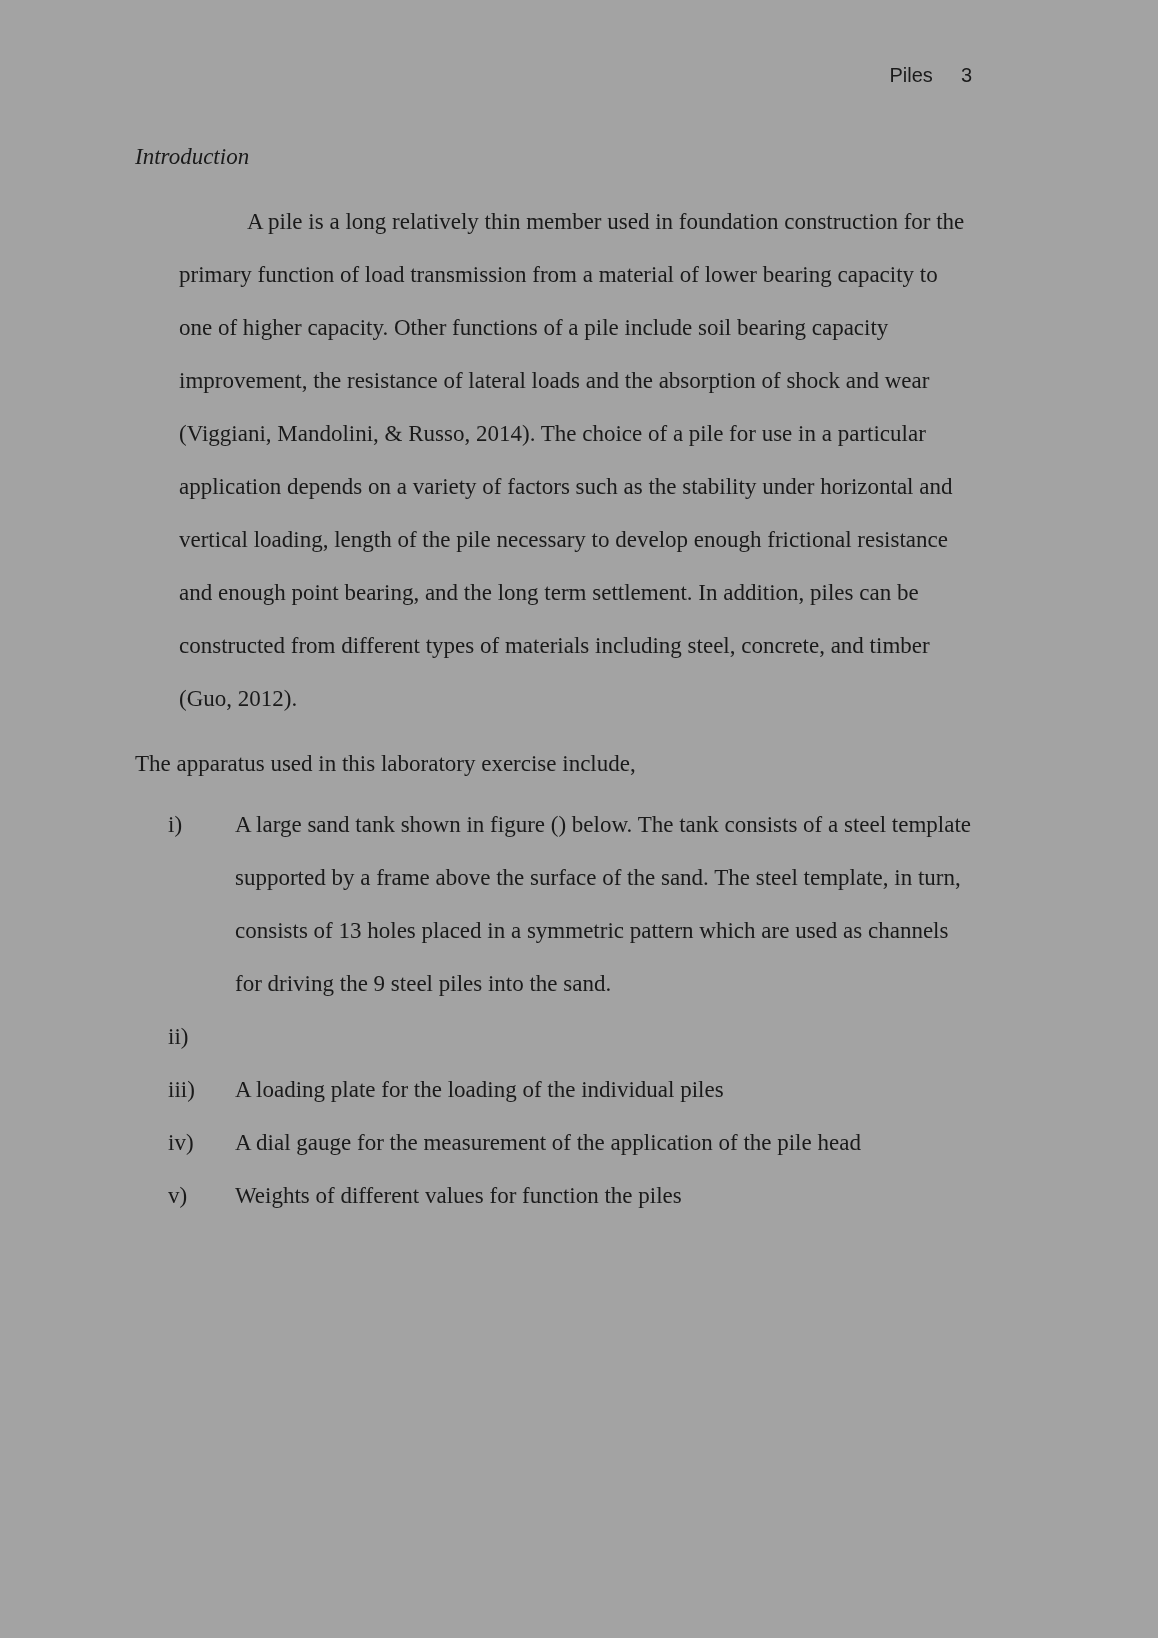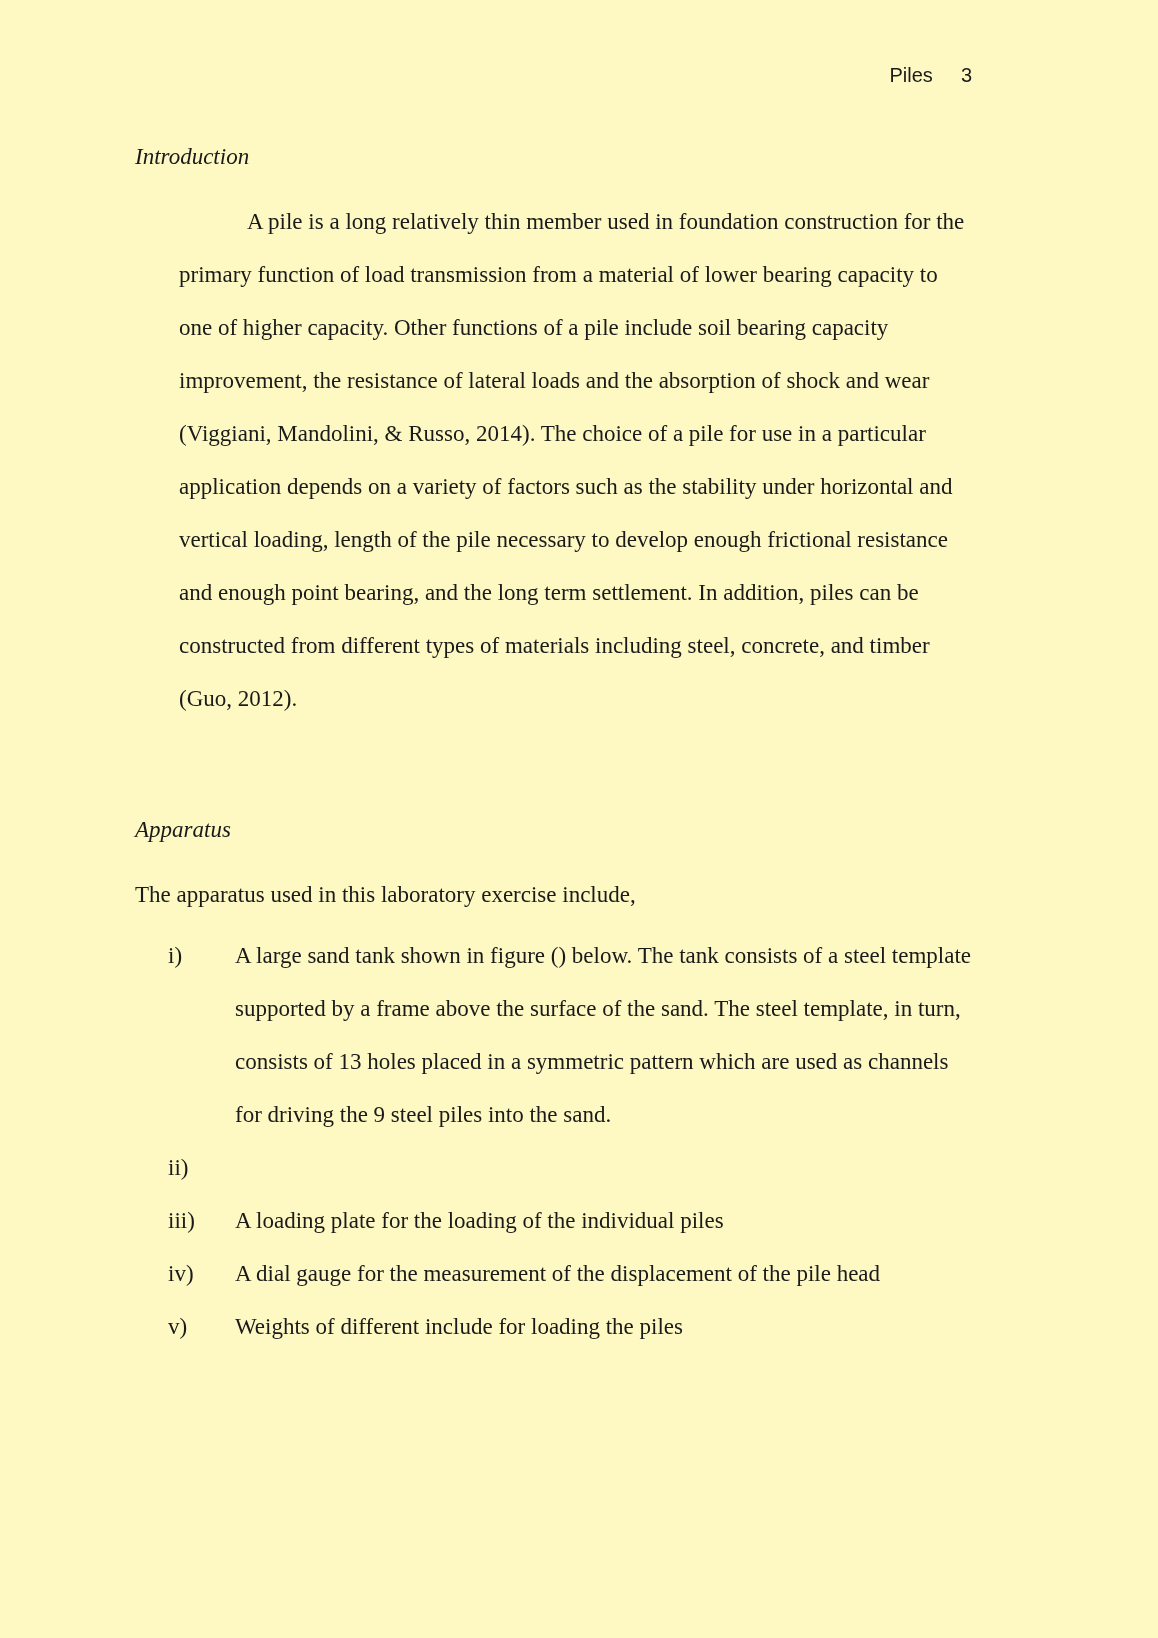--- a/index.html
+++ b/index.html
@@ -5,21 +5,21 @@
   html, body {
     margin: 0;
     padding: 0;
     background: #ffffff;
   }
   .page {
     position: relative;
     width: 1158px;
     height: 1638px;
     margin: 0 auto;
-    background: #fef9c3;
+    background: #a3a3a3;
     box-sizing: border-box;
     padding: 60px 186px 60px 135px;
     font-family: "Liberation Serif", serif;
     font-size: 23px;
     color: #1a1a1a;
     overflow: hidden;
   }
   .page-header {
     font-family: "Liberation Sans", sans-serif;
     font-size: 20px;
@@ -71,21 +71,20 @@
 <div class="page">
 
   <div class="page-header">
     <span class="running-head">Piles</span><span>3</span>
   </div>
 
   <div class="section-heading">Introduction</div>
 
   <div class="body-paragraph">A pile is a long relatively thin member used in foundation construction for the primary function of load transmission from a material of lower bearing capacity to one of higher capacity. Other functions of a pile include soil bearing capacity improvement, the resistance of lateral loads and the absorption of shock and wear (Viggiani, Mandolini, &amp; Russo, 2014). The choice of a pile for use in a particular application depends on a variety of factors such as the stability under horizontal and vertical loading, length of the pile necessary to develop enough frictional resistance and enough point bearing, and the long term settlement. In addition, piles can be constructed from different types of materials including steel, concrete, and timber (Guo, 2012).</div>
 
-  <div class="section-heading apparatus-heading">Apparatus</div>
 
   <div class="apparatus-intro">The apparatus used in this laboratory exercise include,</div>
 
   <div class="apparatus-list">
 
     <div class="list-item">
       <span class="list-marker">i)</span>
       <span class="list-text">A large sand tank shown in figure () below. The tank consists of a steel template supported by a frame above the surface of the sand. The steel template, in turn, consists of 13 holes placed in a symmetric pattern which are used as channels for driving the 9 steel piles into the sand.</span>
     </div>
 
@@ -93,23 +92,23 @@
       <span class="list-marker">ii)</span>
     </div>
 
     <div class="list-item">
       <span class="list-marker">iii)</span>
       <span class="list-text">A loading plate for the loading of the individual piles</span>
     </div>
 
     <div class="list-item">
       <span class="list-marker">iv)</span>
-      <span class="list-text">A dial gauge for the measurement of the displacement of the pile head</span>
+      <span class="list-text">A dial gauge for the measurement of the application of the pile head</span>
     </div>
 
     <div class="list-item">
       <span class="list-marker">v)</span>
-      <span class="list-text">Weights of different include for loading the piles</span>
+      <span class="list-text">Weights of different values for function the piles</span>
     </div>
 
   </div>
 
 </div>
 
 </body></html>

